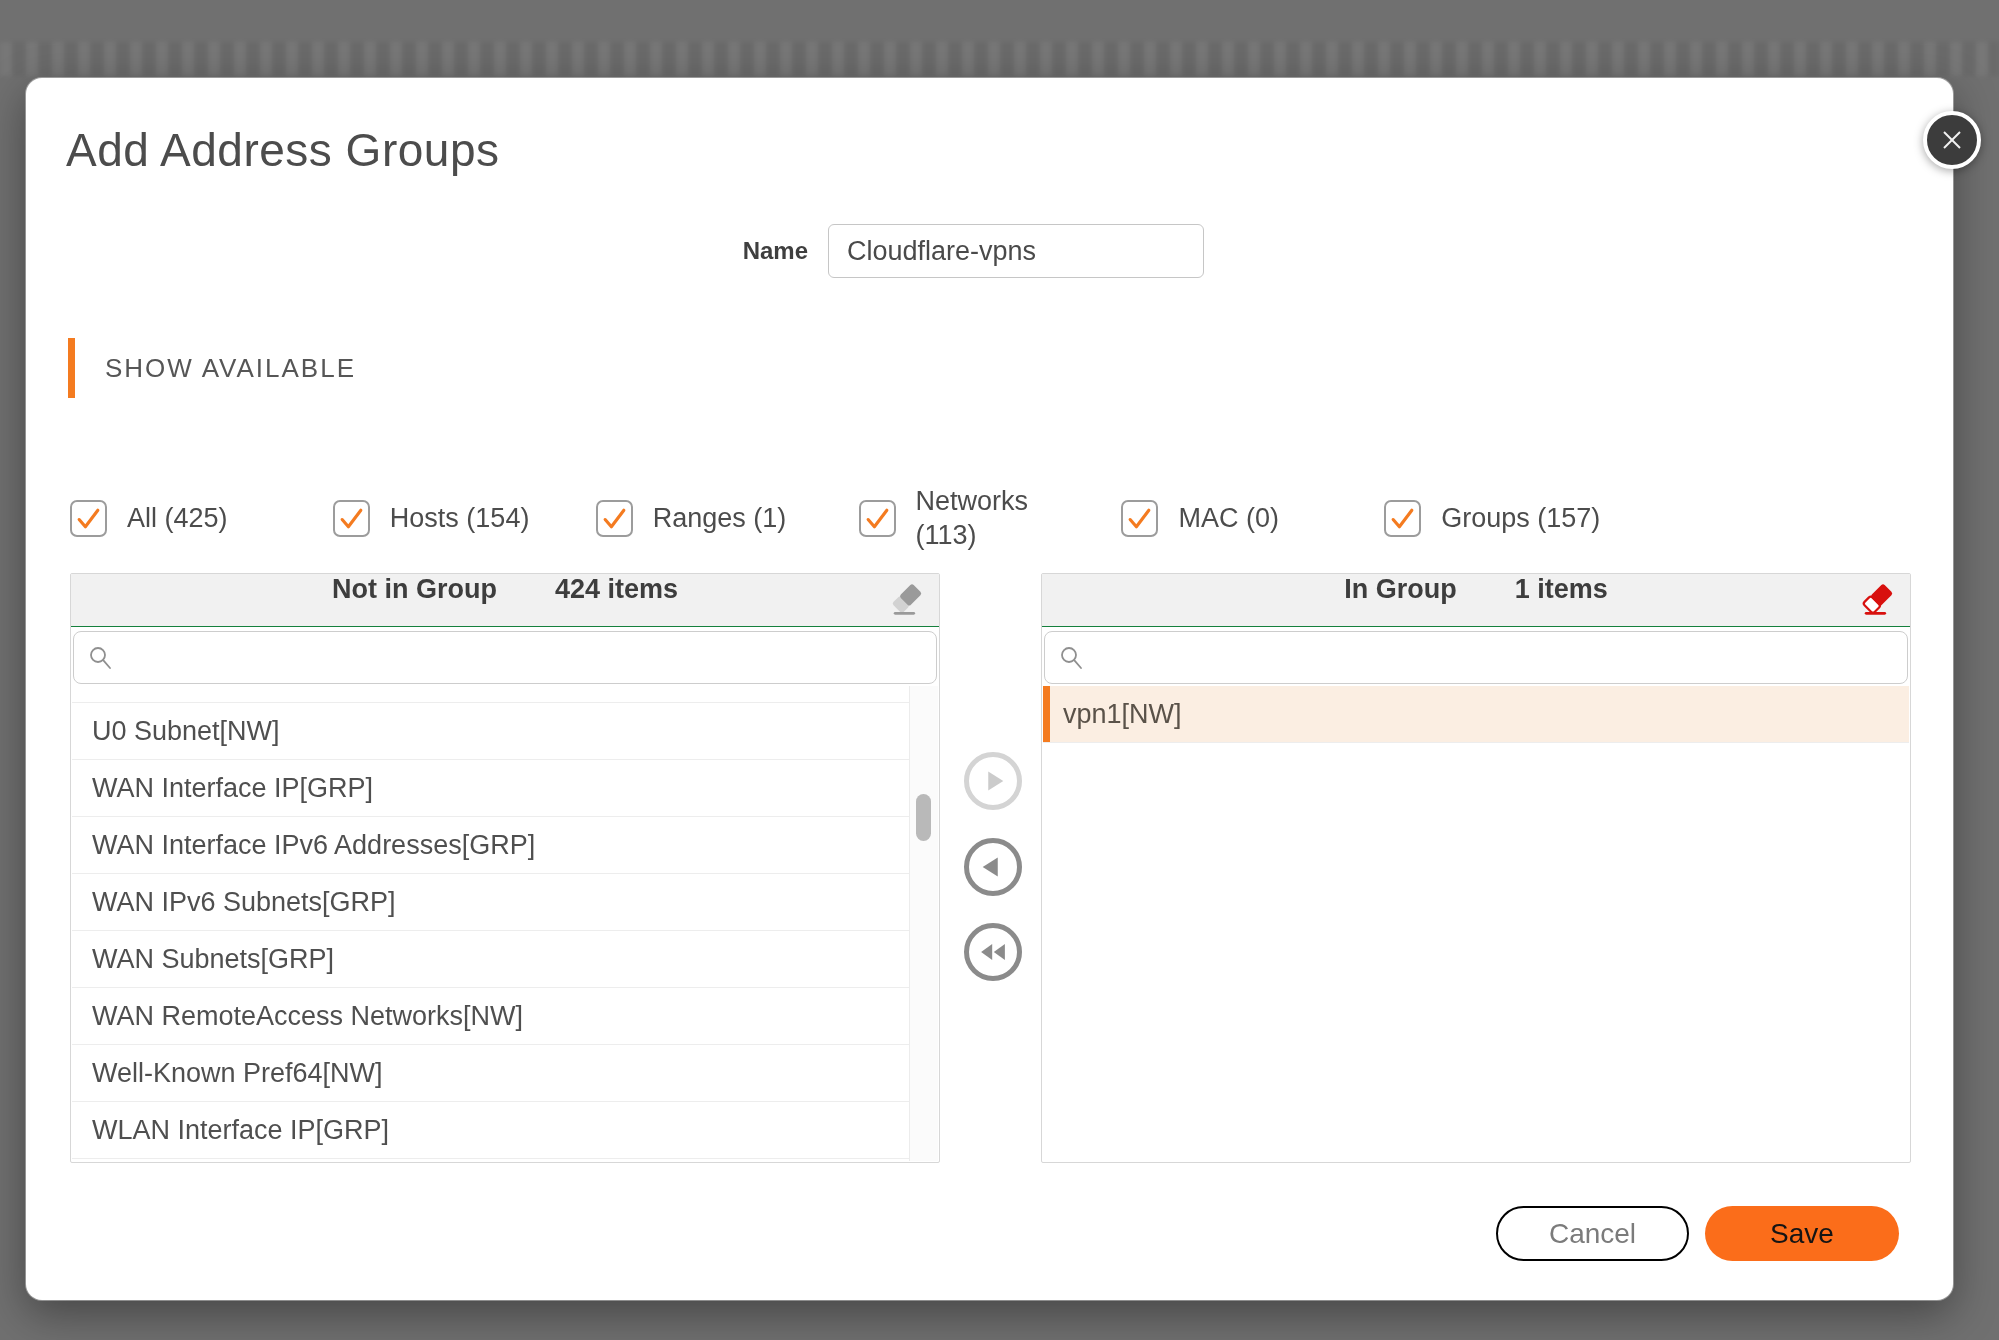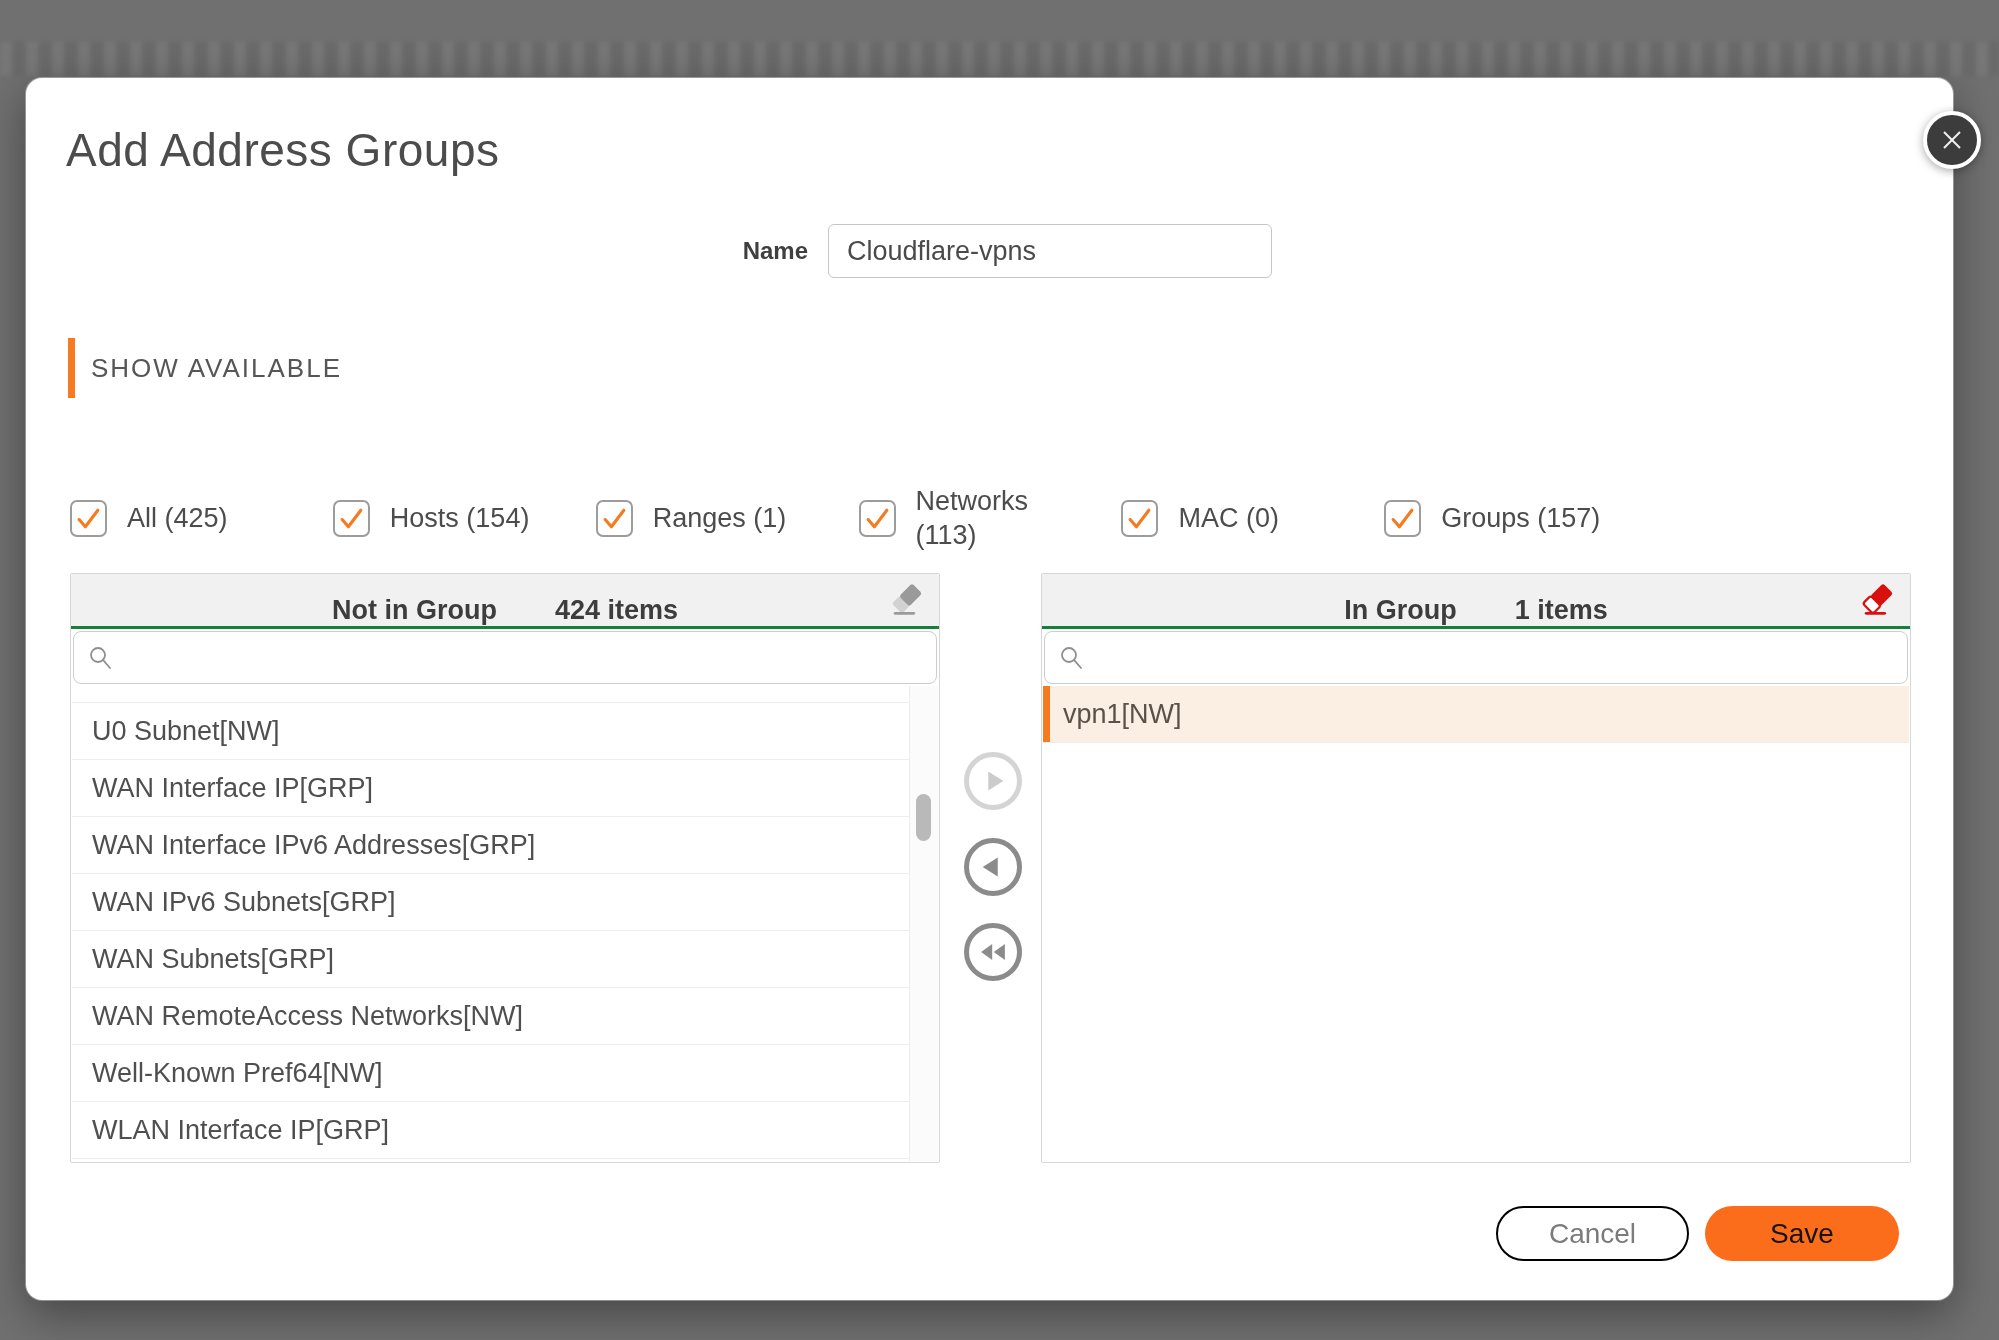--- a/index.html
+++ b/index.html
@@ -32,27 +32,27 @@
     box-sizing:border-box; display:flex; align-items:center; justify-content:center;
     cursor:pointer; box-shadow:0 2px 10px rgba(0,0,0,.35); padding:0;
   }
   .close-btn svg { width:26px; height:26px; stroke:#f2f2f2; stroke-width:2; }
 
   .name-label {
     position:absolute; left:560px; top:159px; width:222px; text-align:right;
     font-size:24px; font-weight:bold; color:#3f3f3f; line-height:28px;
   }
   .name-input {
-    position:absolute; left:802px; top:146px; width:444px; height:54px;
+    position:absolute; left:802px; top:146px; width:376px; height:54px;
     border:1.5px solid #c6c6c6; border-radius:6px; box-sizing:border-box;
     font-family:"Liberation Sans", sans-serif; font-size:27px; color:#4a4a4a;
     padding:0 18px; outline:none;
   }
 
-  .section { position:absolute; left:42px; top:260px; display:flex; align-items:center; gap:16px; height:60px; }
+  .section { position:absolute; left:42px; top:260px; display:flex; align-items:center; gap:30px; height:60px; }
   .section-bar { width:7px; height:60px; background:var(--accent); }
   .section-label { font-size:26px; letter-spacing:2px; color:#565656; }
 
   .filters {
     position:absolute; left:44px; top:398px; width:1840px;
     display:grid; grid-template-columns:repeat(7, 1fr); align-items:center;
   }
   .filter { display:flex; align-items:center; gap:20px; min-height:84px; cursor:pointer; }
   .checkbox {
     width:37px; height:37px; box-sizing:border-box; border:2px solid #9c9c9c;
@@ -65,21 +65,21 @@
 
   .panel {
     position:absolute; top:495px; height:590px; background:#fff;
     border:1.5px solid #d7d7d7; border-radius:2px; box-sizing:border-box;
   }
   .panel.left  { left:44px;  width:870px; }
   .panel.right { left:1015px; width:870px; }
 
   .panel-header {
     position:absolute; top:0; left:0; right:0; height:52px; background:#f1f1f1;
-    border-bottom:3px solid #15803d; display:flex; align-items:flex-end;
+    border-bottom:1px solid #15803d; display:flex; align-items:flex-start;
     justify-content:center; gap:58px;
   }
   .panel-title, .panel-count { font-size:27px; font-weight:bold; color:#3d3d3d; }
   .clear-btn {
     position:absolute; right:12px; top:7px; width:38px; height:38px;
     background:none; border:none; padding:0; cursor:pointer;
   }
   .clear-btn svg { width:38px; height:38px; }
   .eraser-gray .tip  { fill:#d2d2d2; }
   .eraser-gray .bod  { fill:#9a9a9a; }

